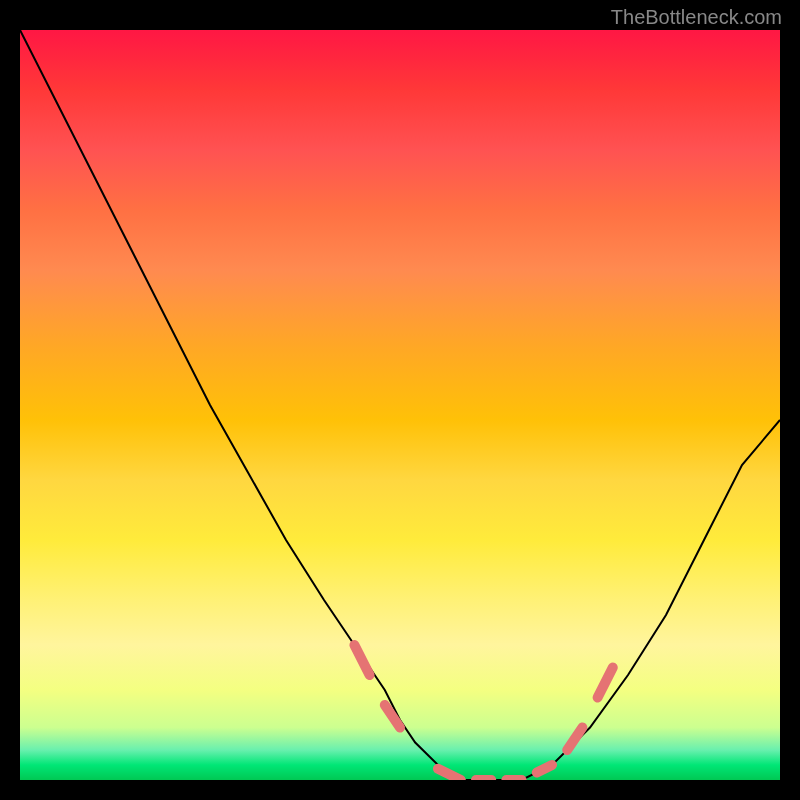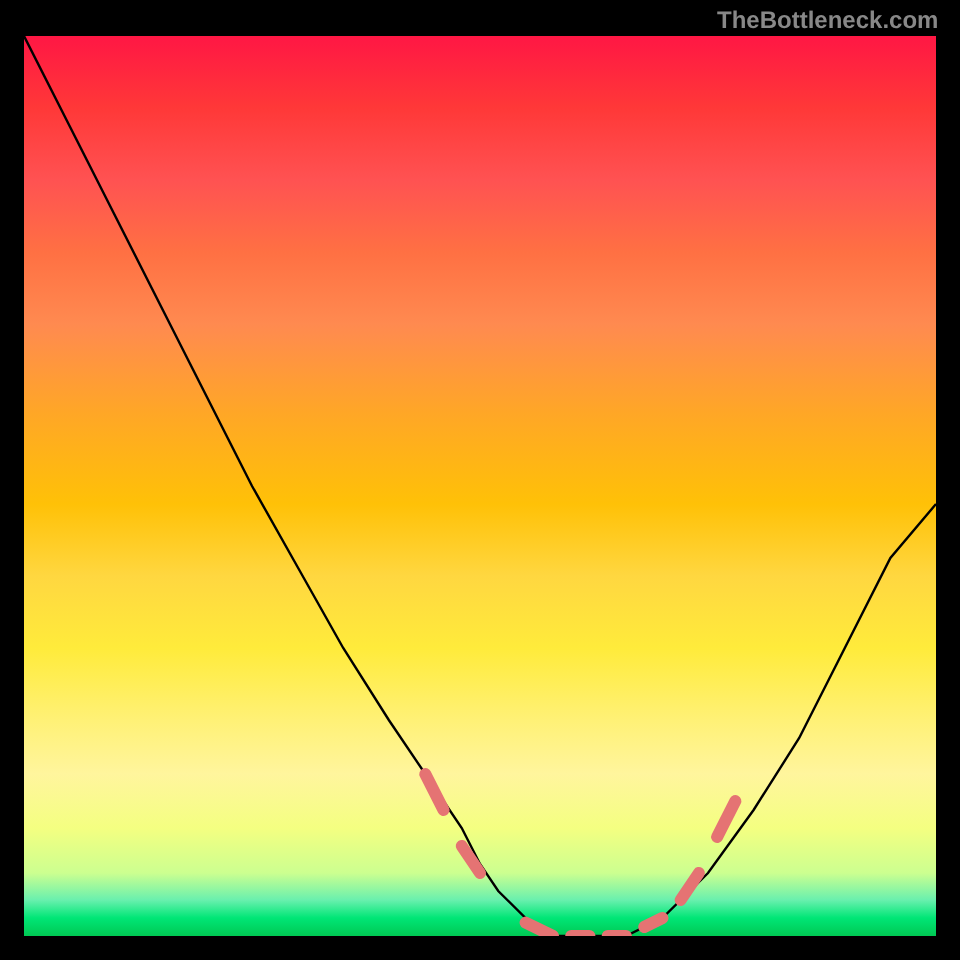--- a/index.html
+++ b/index.html
@@ -45,21 +45,21 @@
       #00e676 98%,
       #00c853 100%
     );
   }
   .attribution {
     position: absolute;
     top: 6px;
     right: 18px;
     color: #888;
     font-size: 20px;
-    font-weight: 700;
+    font-weight: 400;
   }
   svg.curve {
     position: absolute;
     left: 0;
     top: 0;
     width: 100%;
     height: 100%;
   }
 </style>
 </head>

